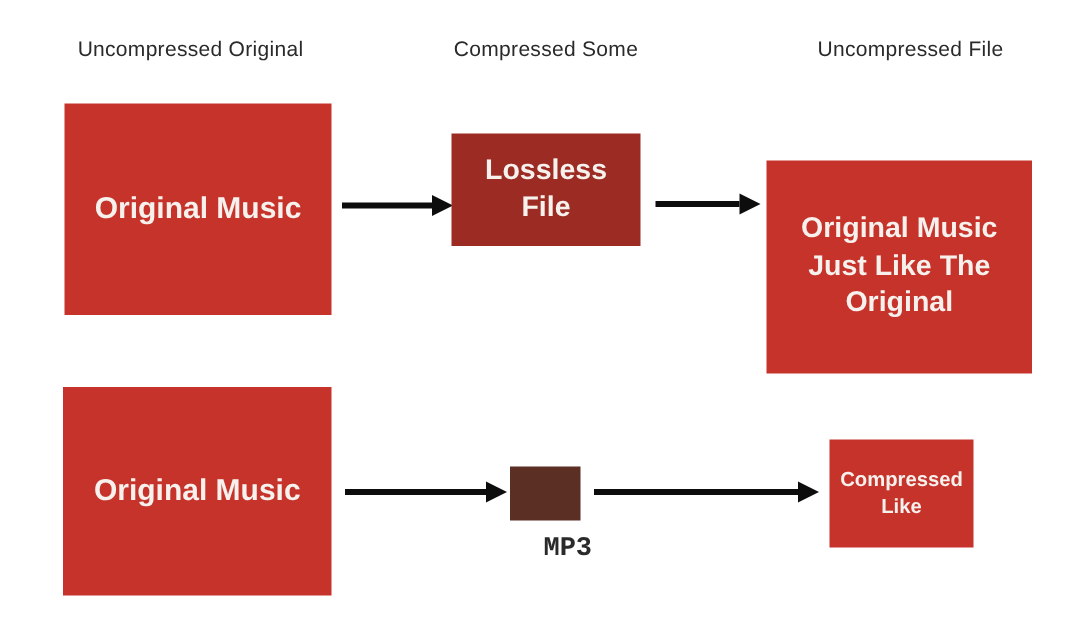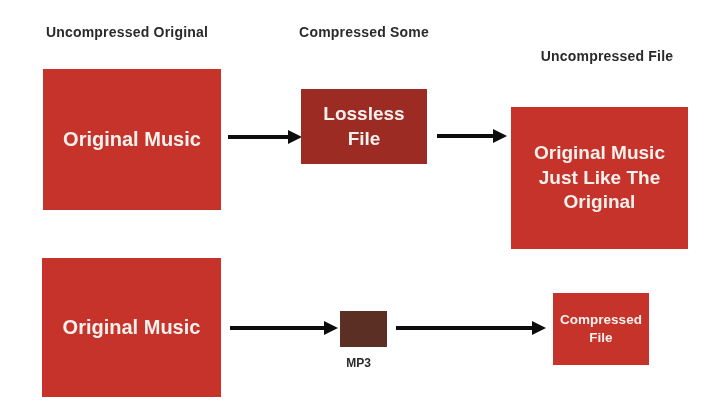--- a/index.html
+++ b/index.html
@@ -17,28 +17,28 @@
     overflow: hidden;
   }
 
   
   .heading {
     position: absolute;
     top: 24px;
     width: 200px;
     text-align: center;
     font-size: 14px;
-    font-weight: 700;
+    font-weight: 400;
     letter-spacing: 0.2px;
     color: var(--heading-text, #2b2a2a);
     white-space: nowrap;
   }
   .heading.col1 { left: 27px; }
   .heading.col2 { left: 264px; }
-  .heading.col3 { left: 507px; margin-top: 24px; }
+  .heading.col3 { left: 507px; }
 
   
   .box {
     position: absolute;
     display: flex;
     align-items: center;
     justify-content: center;
     text-align: center;
     color: var(--box-text, #f6f1ed);
     font-weight: 700;
@@ -57,21 +57,21 @@
                     line-height: 1.3; padding: 0 6px; }
 
   
   .small-label {
     position: absolute;
     text-align: center;
     font-weight: 700;
     color: var(--heading-text, #2b2a2a);
     white-space: nowrap;
   }
-  .small-label.mp3-label  { left: 325px; top: 356px; width: 67px;  font-size: 12px; }
+  .small-label.mp3-label  { left: 345px; top: 356px; width: 67px;  font-size: 18px; font-family: Liberation Mono, monospace; }
   .small-label.caption    { left: 507px; top: 382px; width: 190px; font-size: 13.5px; }
 
   
   .arrow {
     position: absolute;
     height: 14px;
     display: flex;
     align-items: center;
   }
   .arrow .shaft {
@@ -124,15 +124,15 @@
   </div>
 
   <div class="box mp3"></div>
   <div class="small-label mp3-label">MP3</div>
 
   <div class="arrow a4">
     <div class="shaft"></div>
     <div class="head"></div>
   </div>
 
-  <div class="box out-bottom">Compressed File</div>
+  <div class="box out-bottom">Compressed Like</div>
 
 </div>
 
 </body></html>

